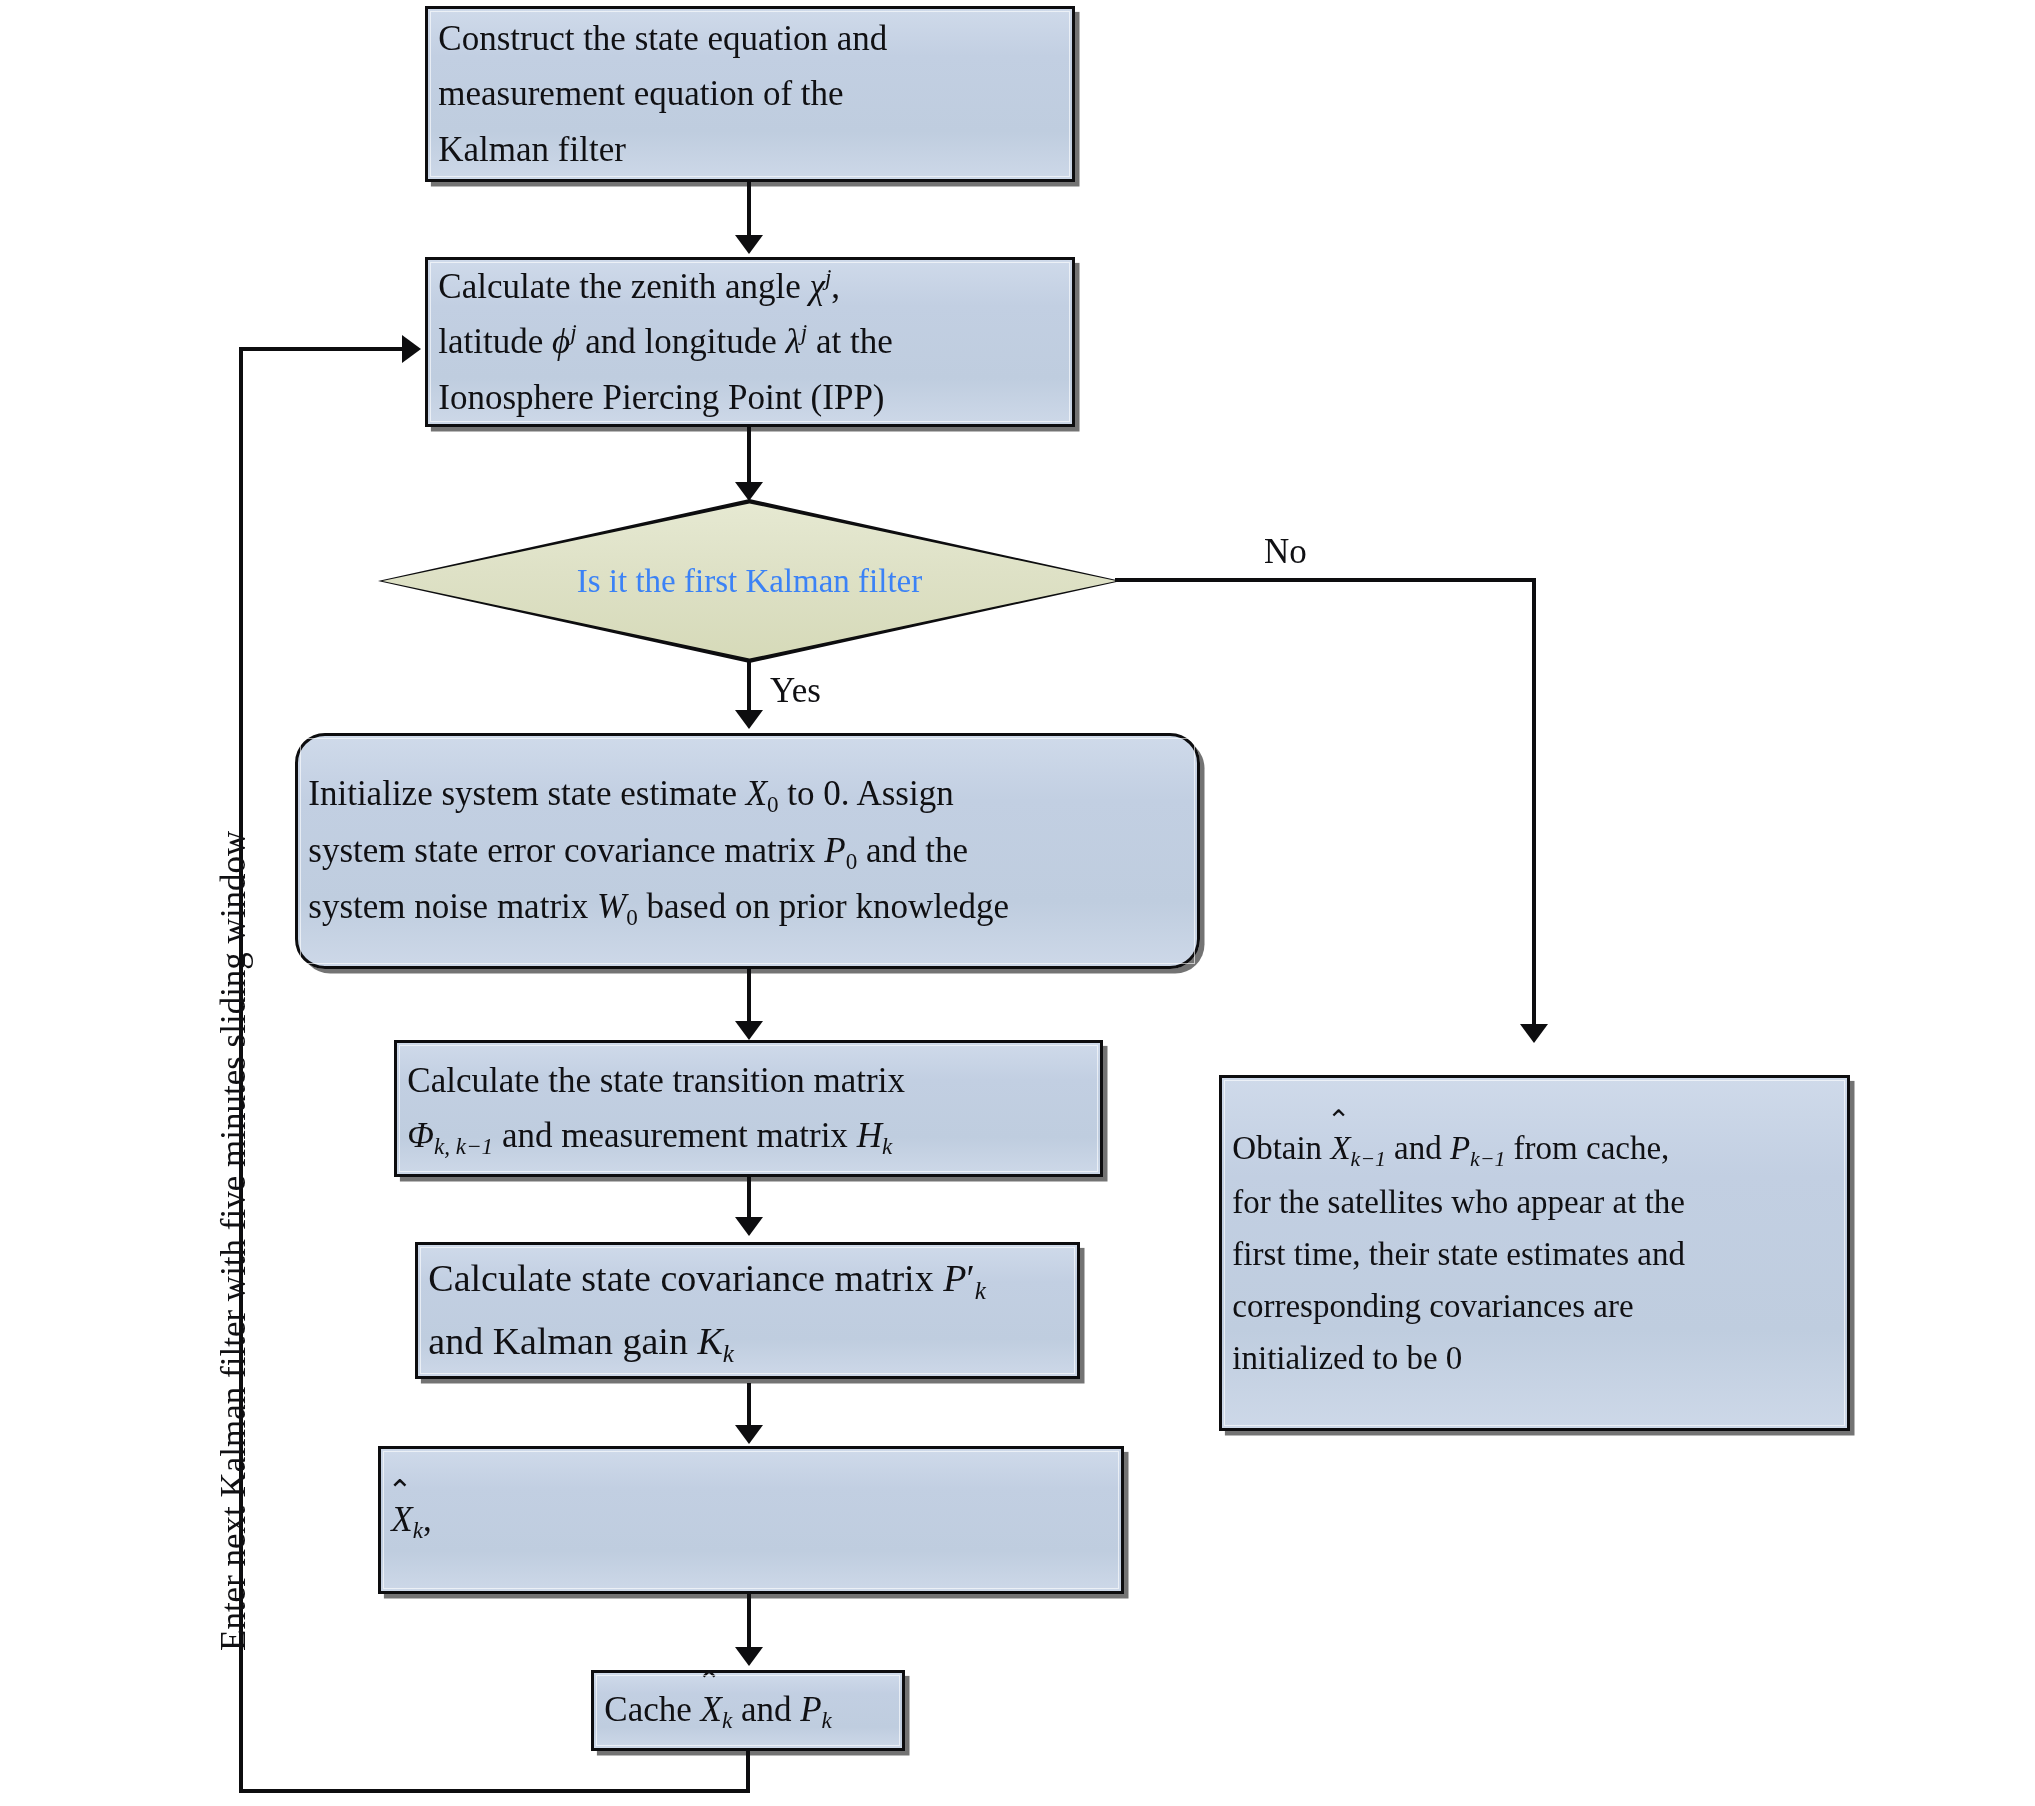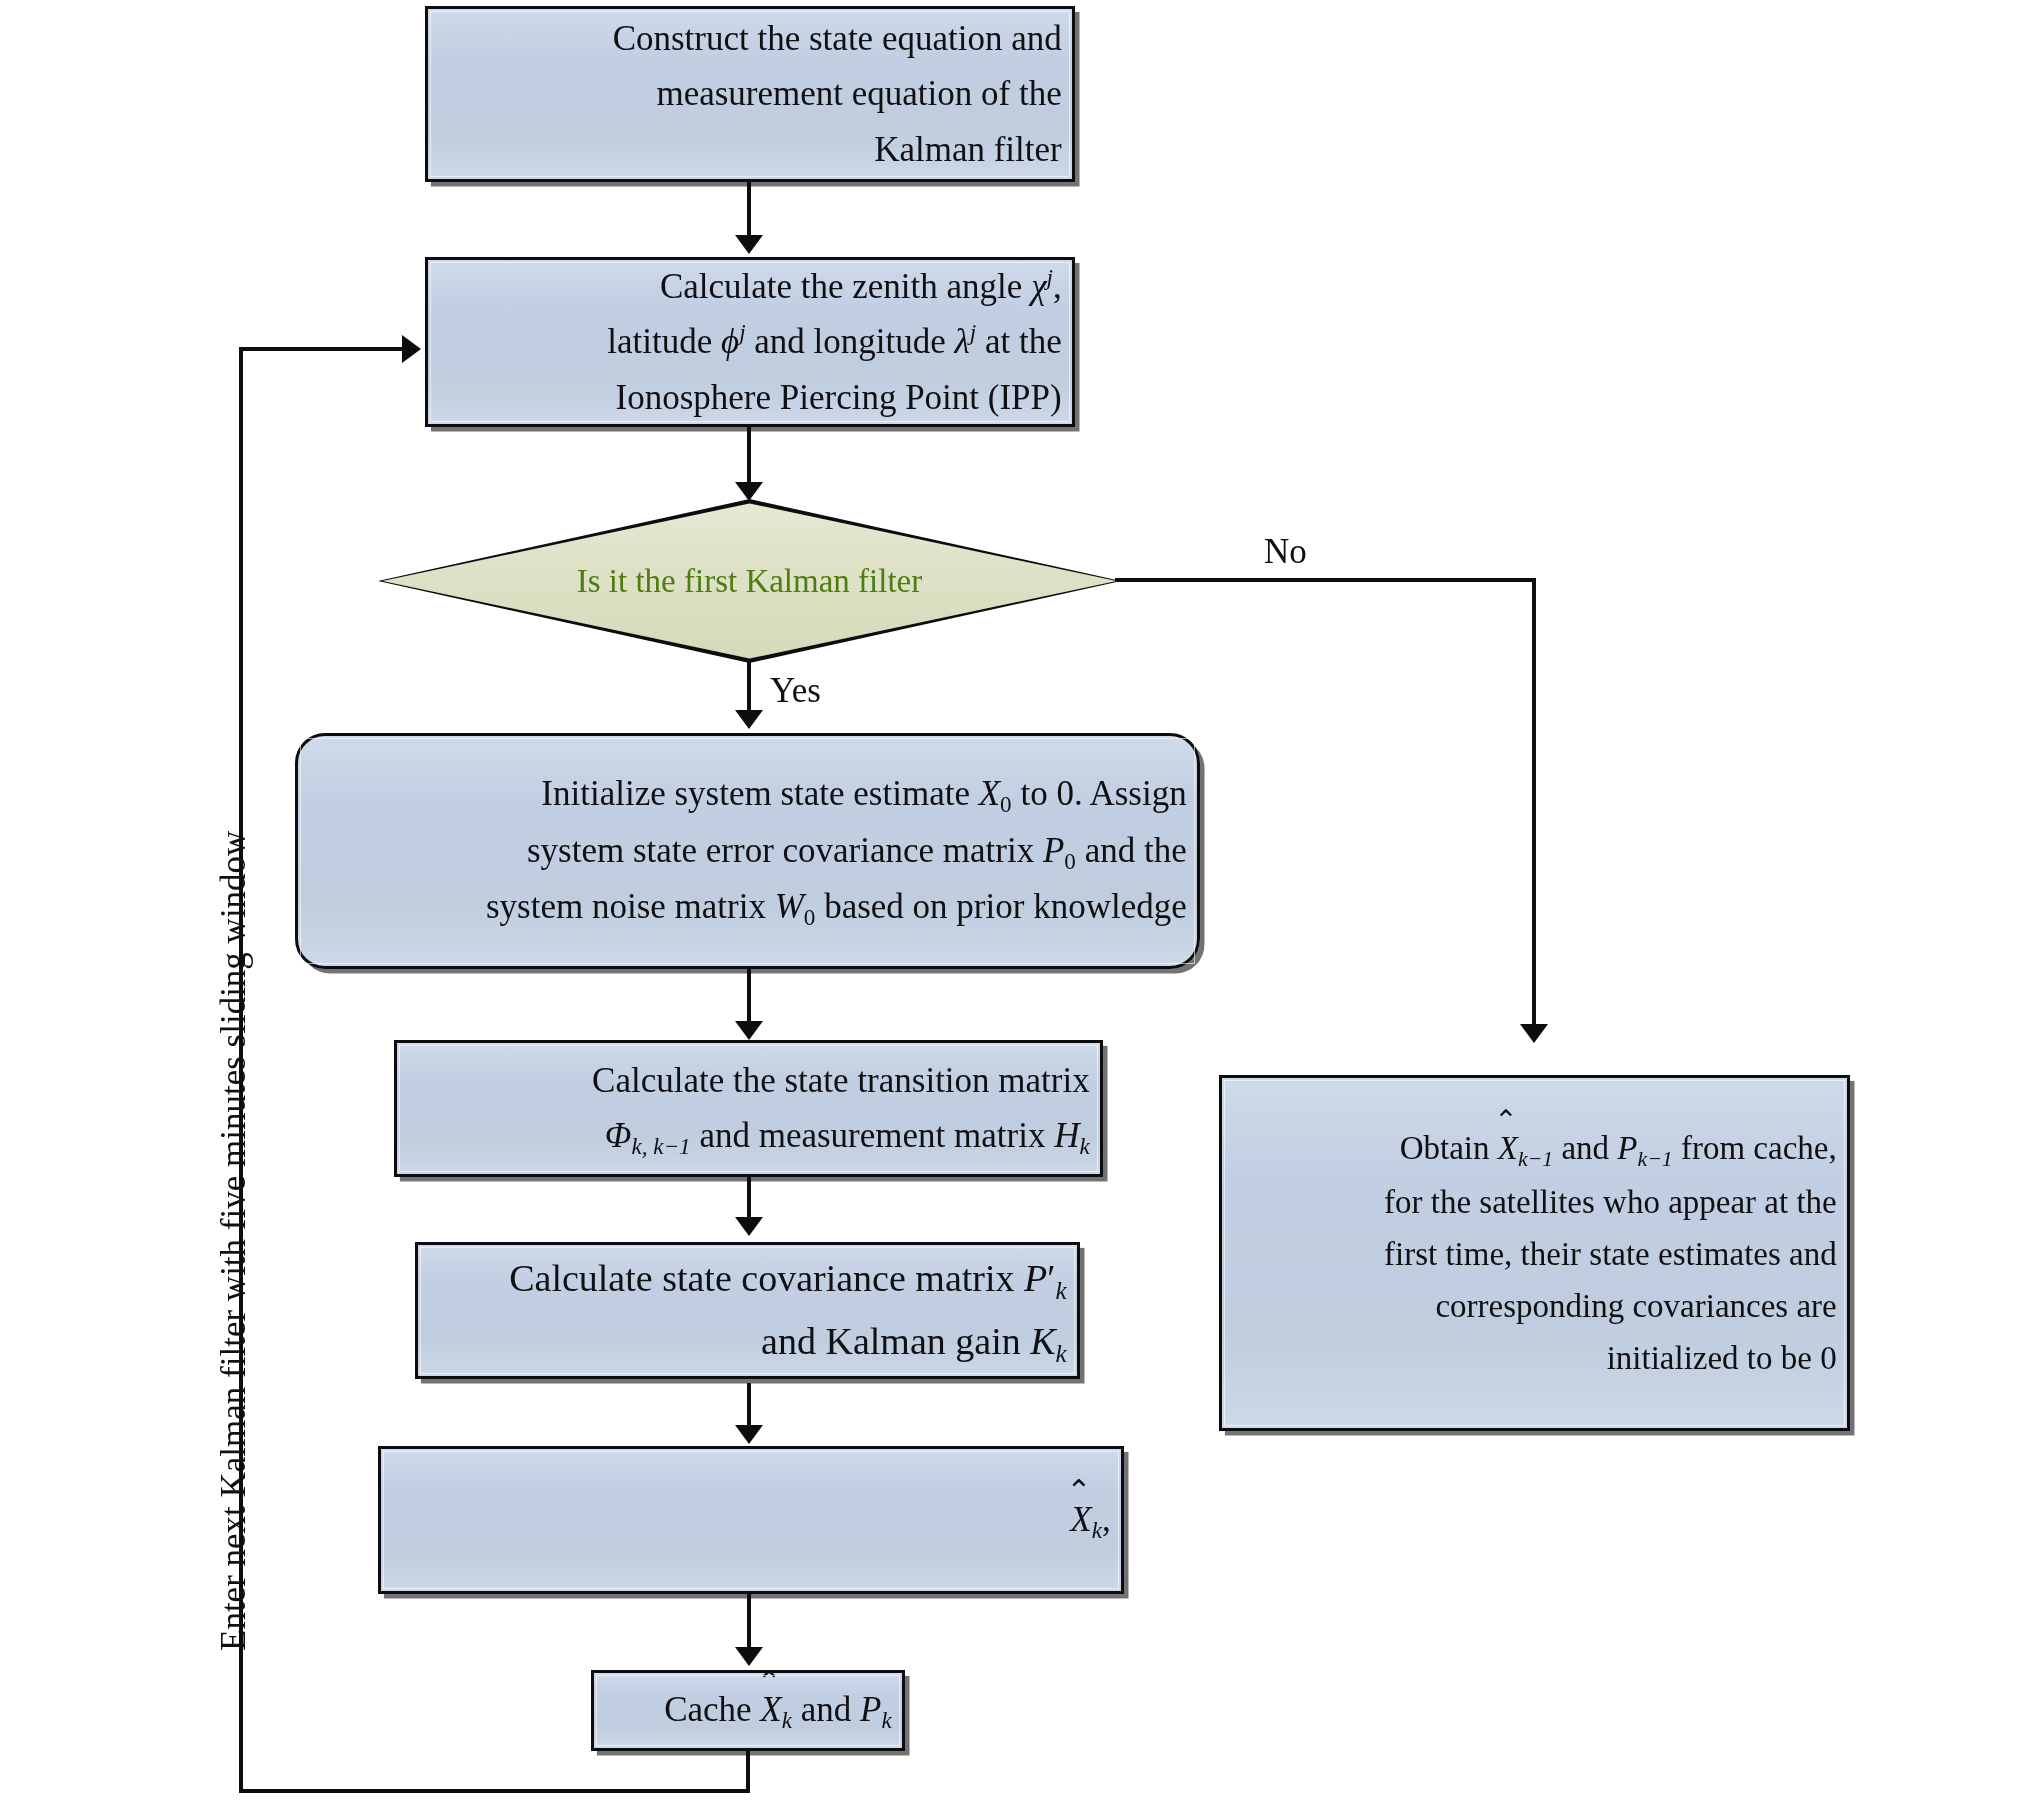--- a/index.html
+++ b/index.html
@@ -16,21 +16,21 @@
   
   .node{
     position:absolute;
     box-sizing:border-box;
     background:linear-gradient(180deg,#cfdaea 0%,#c2cfe2 28%,#bfcddf 72%,#cdd8e8 100%);
     border:3.7px solid #0d0d0f;
     box-shadow:5.2px 5.2px 0 -0.7px rgba(0,0,0,0.55);
     display:flex;
     align-items:center;
     justify-content:center;
-    text-align:right;
+    text-align:left;
     line-height:1.58;
     color:#101013;
     padding:4.4px 10.3px;
   }
   .node .inner{width:100%;}
   .node::after{
     content:"";
     position:absolute;
     left:2.2px;right:2.2px;top:2.2px;bottom:2.2px;
     border:1.5px solid rgba(255,255,255,0.62);
@@ -51,21 +51,21 @@
   }
   .diamond .dfill{
     position:absolute; left:4.4px;right:4.4px;top:4.4px;bottom:4.4px;
     background:linear-gradient(180deg,#e6e9d2 0%,#dee1c6 45%,#d6dab9 100%);
     clip-path:polygon(50% 0,100% 50%,50% 100%,0 50%);
   }
   .diamond .dlabel{
     position:relative;
     z-index:3;
     text-align:center;
-    color:#4d7c0f;
+    color:#3b82f6;
     width:78%;
   }
 
   
   .ln{position:absolute;background:#0d0d0f;}
   .ln.v{width:3.7px;}
   .ln.h{height:3.7px;}
   .arrow-d{
     position:absolute;
     width:0;height:0;

